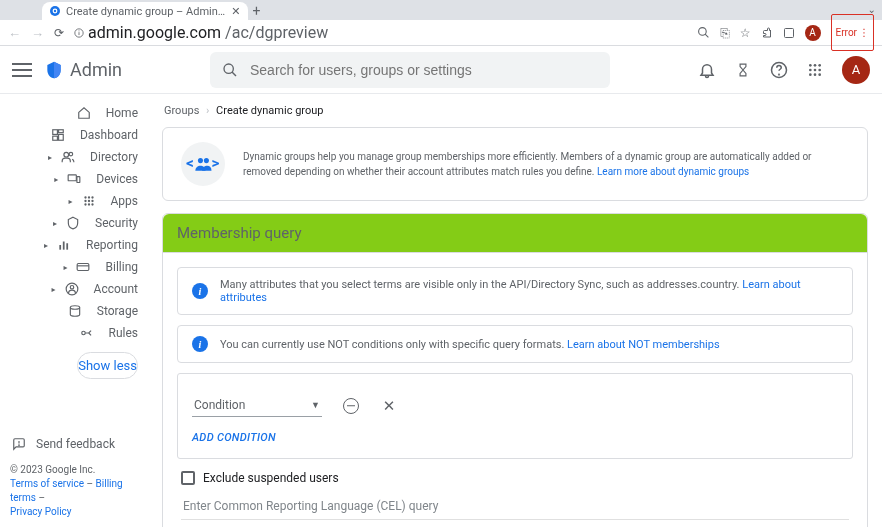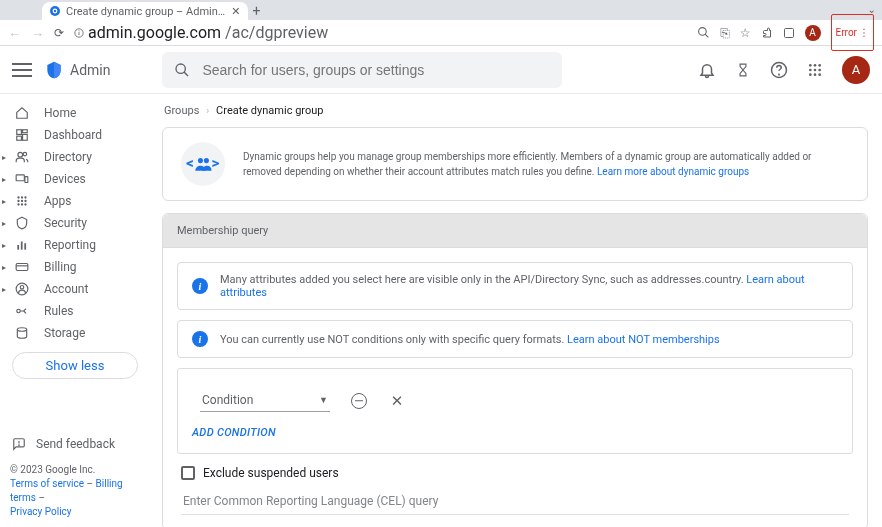--- a/index.html
+++ b/index.html
@@ -21,33 +21,33 @@
   .url-domain { color:#202124; }
   .url-path { color:#5f6368; }
   .chrome-icons { display: flex; gap: 10px; align-items: center; color: #5f6368; font-size: 12px; }
   .chrome-avatar { width: 16px; height: 16px; border-radius: 50%; background: #a52714; color: #fff; display: flex; align-items: center; justify-content: center; font-size: 10px; }
   .error-badge { border: 1px solid #d93025; color: #d93025; font-size: 10px; padding: 12px 4px; border-radius: 2px; display:flex; align-items:center; gap:2px;}
   
   
   .app-bar { height: 48px; border-bottom: 1px solid #e8eaed; display: flex; align-items: center; padding: 0 12px; gap: 12px; }
   .hamburger { width:20px; height:14px; display:flex; flex-direction:column; justify-content:space-between;}
   .hamburger span{height:2px; background:#5f6368; width:100%;}
-  .admin-logo { display: flex; align-items: center; gap: 6px; font-size: 14px; color: #5f6368; }
+  .admin-logo { display: flex; align-items: center; gap: 6px; font-size: 18px; color: #5f6368; }
   .logo-icon { width: 20px; height: 20px; }
-  .search-bar { flex: 0 0 400px; background: #f1f3f4; border-radius: 6px; height: 36px; display: flex; align-items: center; padding: 0 12px; gap: 12px; margin-left: 40px; color:#5f6368;}
+  .search-bar { flex: 0 0 400px; background: #f1f3f4; border-radius: 6px; height: 36px; display: flex; align-items: center; padding: 0 12px; gap: 12px; margin-left: 76px; color:#5f6368;}
   .search-bar input { border: none; background: transparent; outline: none; font-size: 14px; color: #5f6368; flex: 1; }
   .app-bar-right { margin-left: auto; display: flex; align-items: center; gap: 18px; color: #5f6368; }
   .app-bar-right .ico { width:18px; height:18px; display:flex; align-items:center; justify-content:center;}
   .avatar { width: 28px; height: 28px; border-radius: 50%; background: #a52714; color: #fff; display: flex; align-items: center; justify-content: center; font-size: 13px; }
   
   
   .layout { display: flex; height: calc(527px - 20px - 26px - 48px); }
   
   
-  .sidebar { width: 150px; padding: 8px 0; display: flex; flex-direction: column; position:relative;}
+  .sidebar { width: 150px; padding: 8px 0; display: flex; flex-direction: column; position:relative;align-items:flex-end;}
   .nav-item { display: flex; align-items: center; gap: 14px; padding: 6px 12px 6px 14px; font-size: 12px; color: #5f6368; position: relative; height:22px;}
   .nav-item .ico { width: 16px; text-align: center; font-size: 12px; color:#5f6368; display:flex; align-items:center; justify-content:center;}
   .nav-caret { position: absolute; left: 2px; font-size: 8px; color: #5f6368; }
   .show-less { margin: 8px 12px; border: 1px solid #dadce0; border-radius: 14px; padding: 5px 0; text-align: center; font-size: 13px; color: #1a73e8; }
   .sidebar-bottom { position:absolute; bottom:0; left:0; right:12px;}
   .feedback { display: flex; align-items: center; gap: 10px; padding: 8px 12px; font-size: 12px; color: #5f6368; border-top:1px solid transparent;}
   .legal { padding: 4px 10px 8px; font-size: 10px; color: #5f6368; line-height: 1.4; }
   .legal a { color: #1a73e8; text-decoration: none; }
   
   
@@ -55,30 +55,30 @@
   .breadcrumb { font-size: 11px; color: #5f6368; margin-bottom: 10px; padding-left:2px;}
   .breadcrumb .sep{ margin:0 4px; color:#bdc1c6;}
   .breadcrumb .current { color: #202124; }
   
   .info-panel { border: 1px solid #dadce0; border-radius: 6px; padding: 14px 18px; display: flex; gap: 18px; align-items: center; margin-bottom: 12px; }
   .info-illus { width: 44px; height: 44px; border-radius: 50%; background: #f1f3f4; display: flex; align-items: center; justify-content: center; flex-shrink:0;}
   .info-text { font-size: 10px; color: #5f6368; line-height: 1.5; }
   .info-text a { color: #1a73e8; text-decoration: none; }
   
   .query-panel { border: 1px solid #dadce0; border-radius: 6px; }
-  .query-header { background: #e5e5e5; padding: 10px 14px; font-size: 11px; color: #5f6368; border-bottom:1px solid #dadce0; border-radius:6px 6px 0 0;}
+  .query-header { background: #84cc16; padding: 10px 14px; font-size: 15px; color: #5f6368; border-bottom:1px solid #dadce0; border-radius:6px 6px 0 0;}
   .query-body { padding: 14px; }
   
   .msg-row { border: 1px solid #dadce0; border-radius: 4px; padding: 10px 14px; display: flex; align-items: center; gap: 12px; font-size: 11px; color: #5f6368; margin-bottom: 10px; }
   .info-icon { width: 16px; height: 16px; border-radius: 50%; background: #1a73e8; color: #fff; display: flex; align-items: center; justify-content: center; font-size: 10px; font-style: italic; font-family: Georgia, serif; font-weight:bold; flex-shrink:0;}
   .msg-row a { color: #1a73e8; text-decoration: none; }
   
   .condition-box { border: 1px solid #dadce0; border-radius: 3px; padding: 20px 14px 14px; margin-bottom:6px;}
   .cond-row { display: flex; align-items: center; gap: 20px; }
-  .cond-select { border-bottom: 1px solid #9aa0a6; padding: 4px 2px; width: 130px; font-size: 12px; color: #5f6368; display: flex; justify-content: space-between; align-items: center; margin-left: 8px; }
+  .cond-select { border-bottom: 1px solid #9aa0a6; padding: 4px 2px; width: 130px; font-size: 12px; color: #5f6368; display: flex; justify-content: space-between; align-items: center; }
   .cond-select .dd{ font-size:9px; color:#5f6368;}
   .icon-btn { width: 18px; height: 18px; display: flex; align-items: center; justify-content: center; color: #5f6368; }
   .remove-circle { width:16px; height:16px; border:1.5px solid #5f6368; border-radius:50%; position:relative;}
   .remove-circle::after{content:""; position:absolute; left:3px; right:3px; top:50%; height:1.5px; background:#5f6368; transform:translateY(-50%);}
   .close-x { font-size: 15px; font-weight:300;}
   .add-cond { color: #1a73e8; font-size: 11px; font-weight: 500; letter-spacing: 0.3px; margin-top: 14px; font-style: italic; }
   
   .exclude-row { display: flex; align-items: center; gap: 8px; font-size: 12px; color: #202124; margin: 12px 0 10px 4px;}
   .checkbox { width: 14px; height: 14px; border: 2px solid #5f6368; border-radius: 2px; }
   
@@ -298,34 +298,34 @@
             <circle cx="12" cy="12" r="10"></circle>
             <circle cx="12" cy="9" r="3"></circle>
             <path d="M6 20a6 6 0 0112 0"></path>
           </svg>
         </span>
       <span>Account</span>
     </div>
     <div class="nav-item">
       <span class="ico">
           <svg width="14" height="14" viewBox="0 0 24 24" fill="none" stroke="#5f6368" stroke-width="2">
+            <ellipse cx="12" cy="6" rx="8" ry="3"></ellipse>
+            <path d="M4 6v12c0 1.7 3.6 3 8 3s8-1.3 8-3V6"></path>
+          </svg>
+        </span>
+      <span>Storage</span>
+    </div>
+    <div class="nav-item">
+      <span class="ico">
+          <svg width="14" height="14" viewBox="0 0 24 24" fill="none" stroke="#5f6368" stroke-width="2">
             <circle cx="6" cy="12" r="3"></circle>
             <path d="M9 12h6l4-4M15 12l4 4"></path>
           </svg>
         </span>
       <span>Rules</span>
-    </div>
-    <div class="nav-item">
-      <span class="ico">
-          <svg width="14" height="14" viewBox="0 0 24 24" fill="none" stroke="#5f6368" stroke-width="2">
-            <ellipse cx="12" cy="6" rx="8" ry="3"></ellipse>
-            <path d="M4 6v12c0 1.7 3.6 3 8 3s8-1.3 8-3V6"></path>
-          </svg>
-        </span>
-      <span>Storage</span>
     </div>
     <div class="show-less">Show less</div>
 
     <div class="sidebar-bottom">
       <div class="feedback">
         <svg width="14" height="14" viewBox="0 0 24 24" fill="none" stroke="#5f6368" stroke-width="2">
             <path d="M21 15a2 2 0 01-2 2H7l-4 4V5a2 2 0 012-2h14a2 2 0 012 2z"></path>
             <line x1="12" y1="7" x2="12" y2="11"></line>
             <circle cx="12" cy="14" r="0.5" fill="#5f6368"></circle>
           </svg>
@@ -362,21 +362,21 @@
       <div class="info-text">
         <span>Dynamic groups help you manage group memberships more efficiently. Members of a dynamic group are automatically added or removed depending on whether their account attributes match rules you define. </span><a href="#">Learn more about dynamic groups</a>
       </div>
     </div>
 
     <div class="query-panel">
       <div class="query-header">Membership query</div>
       <div class="query-body">
         <div class="msg-row">
           <div class="info-icon">i</div>
-          <div><span>Many attributes added you select here are visible only in the API/Directory Sync, such as addresses.country. </span><a href="#">Learn about attributes</a></div>
+          <div><span>Many attributes that you select terms are visible only in the API/Directory Sync, such as addresses.country. </span><a href="#">Learn about attributes</a></div>
         </div>
         <div class="msg-row">
           <div class="info-icon">i</div>
           <div><span>You can currently use NOT conditions only with specific query formats. </span><a href="#">Learn about NOT memberships</a></div>
         </div>
 
         <div class="condition-box">
           <div class="cond-row">
             <div class="cond-select">
               <span>Condition</span>

